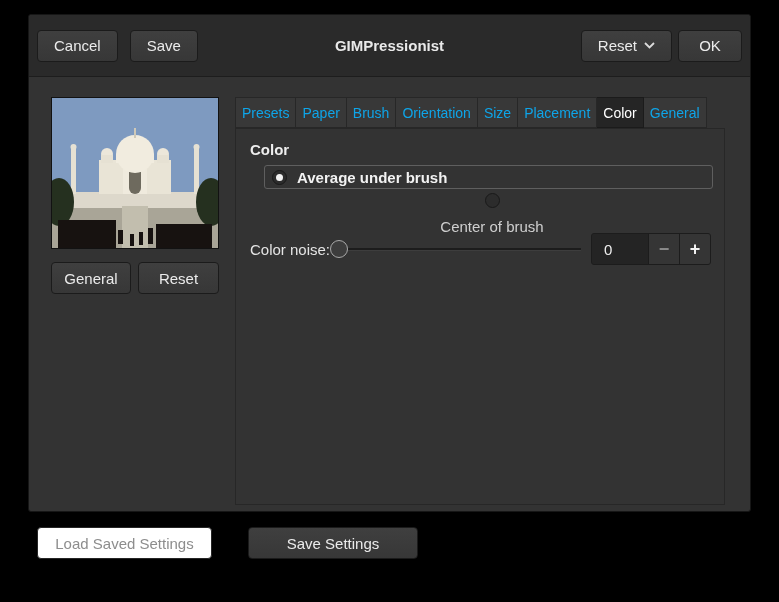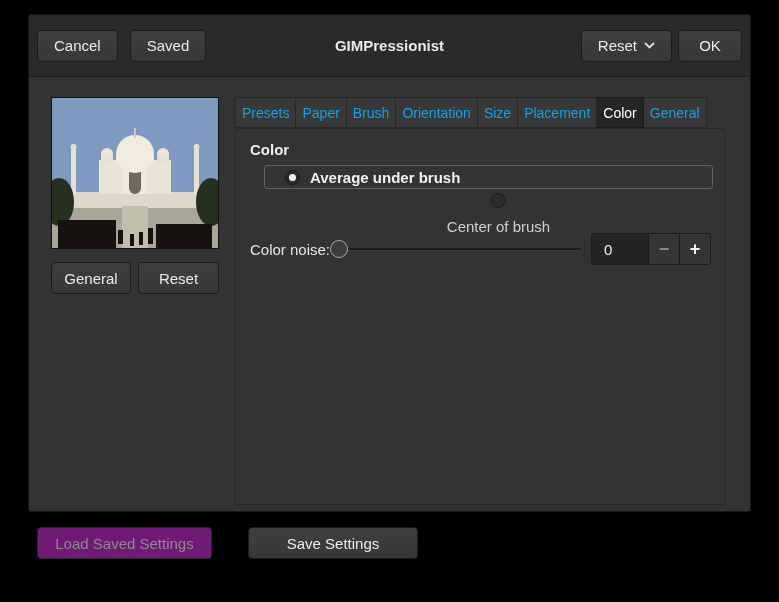--- a/index.html
+++ b/index.html
@@ -40,21 +40,21 @@
     border: 1px solid #272727; border-left: none; white-space: nowrap; }
   .tab:first-child { border-left: 1px solid #272727; }
   .tab.active { background: #252525; color: #ffffff; border-color: #1b1b1b; }
   .tab-frame { position: absolute; left: 0; top: 31px; right: 0; height: 377px;
     border: 1px solid #272727; background: #333333; }
 
   .section-title { position: absolute; left: 14px; top: 12px;
     font-size: 15px; font-weight: bold; color: #eeeeee; }
 
   .radio-row { position: absolute; left: 28px; width: 449px; height: 24px;
-    display: flex; align-items: center; gap: 10px; padding-left: 20px; }
+    display: flex; align-items: center; gap: 10px; padding-left: 7px; }
   .radio-row.selected { top: 36px; border: 1px solid #5f5f5f; border-radius: 3px; }
   .radio-row.plain { top: 64px; flex-direction: column; }
   .radio { width: 15px; height: 15px; border-radius: 50%;
     background: #2c2c2c; border: 1px solid #191919; flex: 0 0 auto;
     display: flex; align-items: center; justify-content: center; }
   .radio.checked::after { content: ""; width: 7px; height: 7px; border-radius: 50%;
     background: #f2f2f2; }
   .radio-label { font-size: 15px; color: #cfcfcf; }
   .radio-row.selected .radio-label { font-weight: bold; color: #f2f2f2; }
 
@@ -71,32 +71,32 @@
   .spin-value { width: 56px; display: flex; align-items: center; padding-left: 12px;
     color: #eeeeee; font-size: 15px; background: #242424; }
   .spin-btn { flex: 1; display: flex; align-items: center; justify-content: center;
     background: #353535; border: none; border-left: 1px solid #1c1c1c;
     font-size: 18px; font-weight: 600; font-family: inherit; }
   .spin-btn.dec { color: #8a8a8a; }
   .spin-btn.inc { color: #f2f2f2; }
 
   
   .btn-load { position: absolute; left: 8px; top: 512px; width: 175px;
-    background: #701a75; color: #8d8d8d; border-color: #262626; }
+    background: #ffffff; color: #8d8d8d; border-color: #262626; }
   .btn-save { position: absolute; left: 187px; top: 512px; width: 170px; margin-left: 32px; }
 </style>
 </head>
 <body>
 
 <div class="dialog">
 
   <div class="header">
     <div class="hgroup-left">
       <button class="btn">Cancel</button>
-      <button class="btn">Saved</button>
+      <button class="btn">Save</button>
     </div>
     <div class="title">GIMPressionist</div>
     <div class="hgroup-right">
       <button class="btn">
         <span>Reset</span>
         <svg class="chevron-svg" width="11" height="7" viewBox="0 0 11 7">
           <path d="M1 1 L5.5 5.5 L10 1" stroke="#dcdcdc" stroke-width="1.8" fill="none"></path>
         </svg>
       </button>
       <button class="btn">OK</button>

